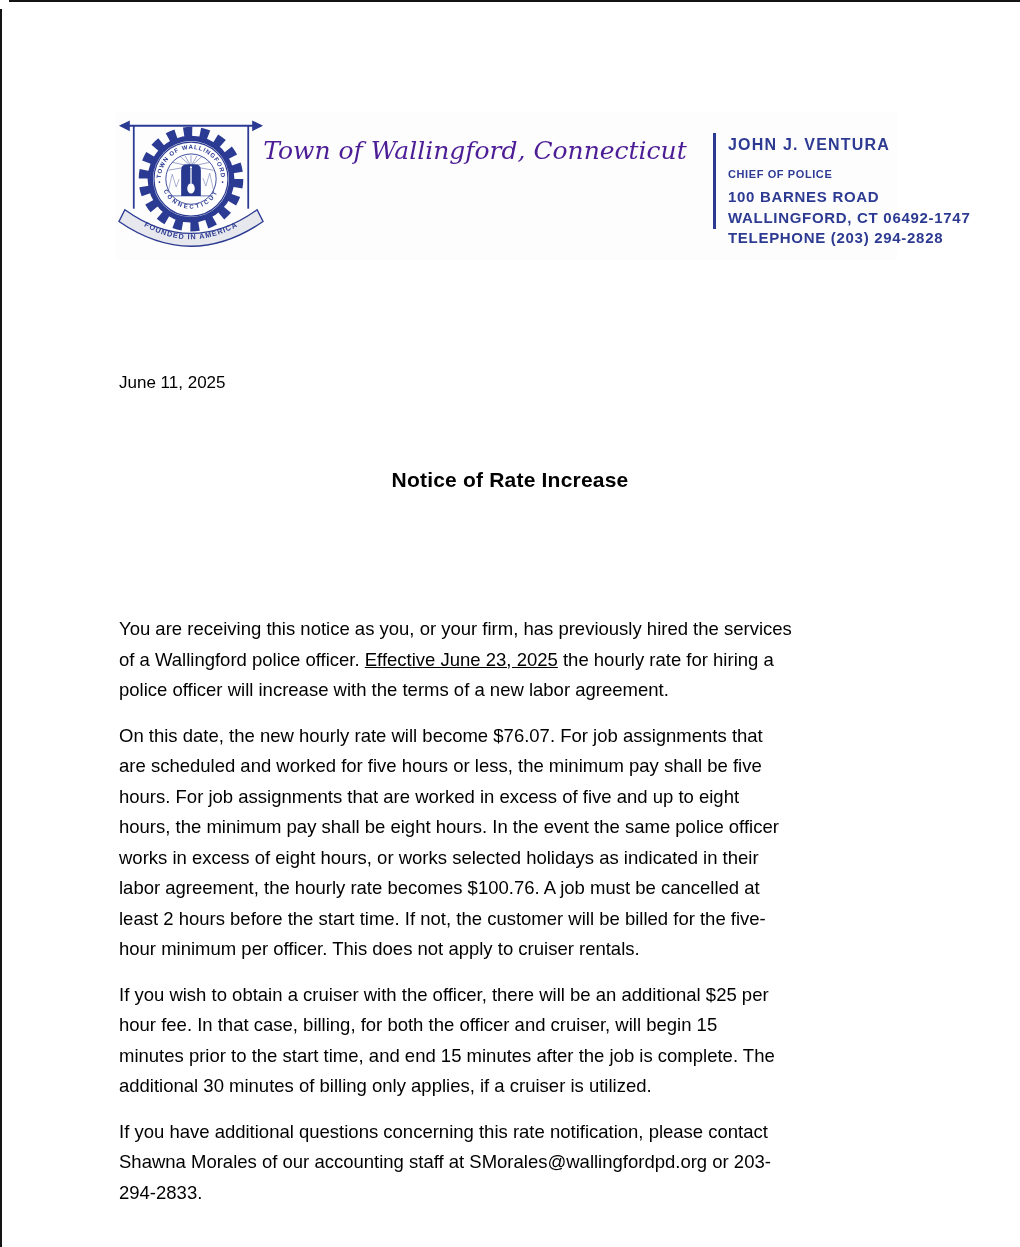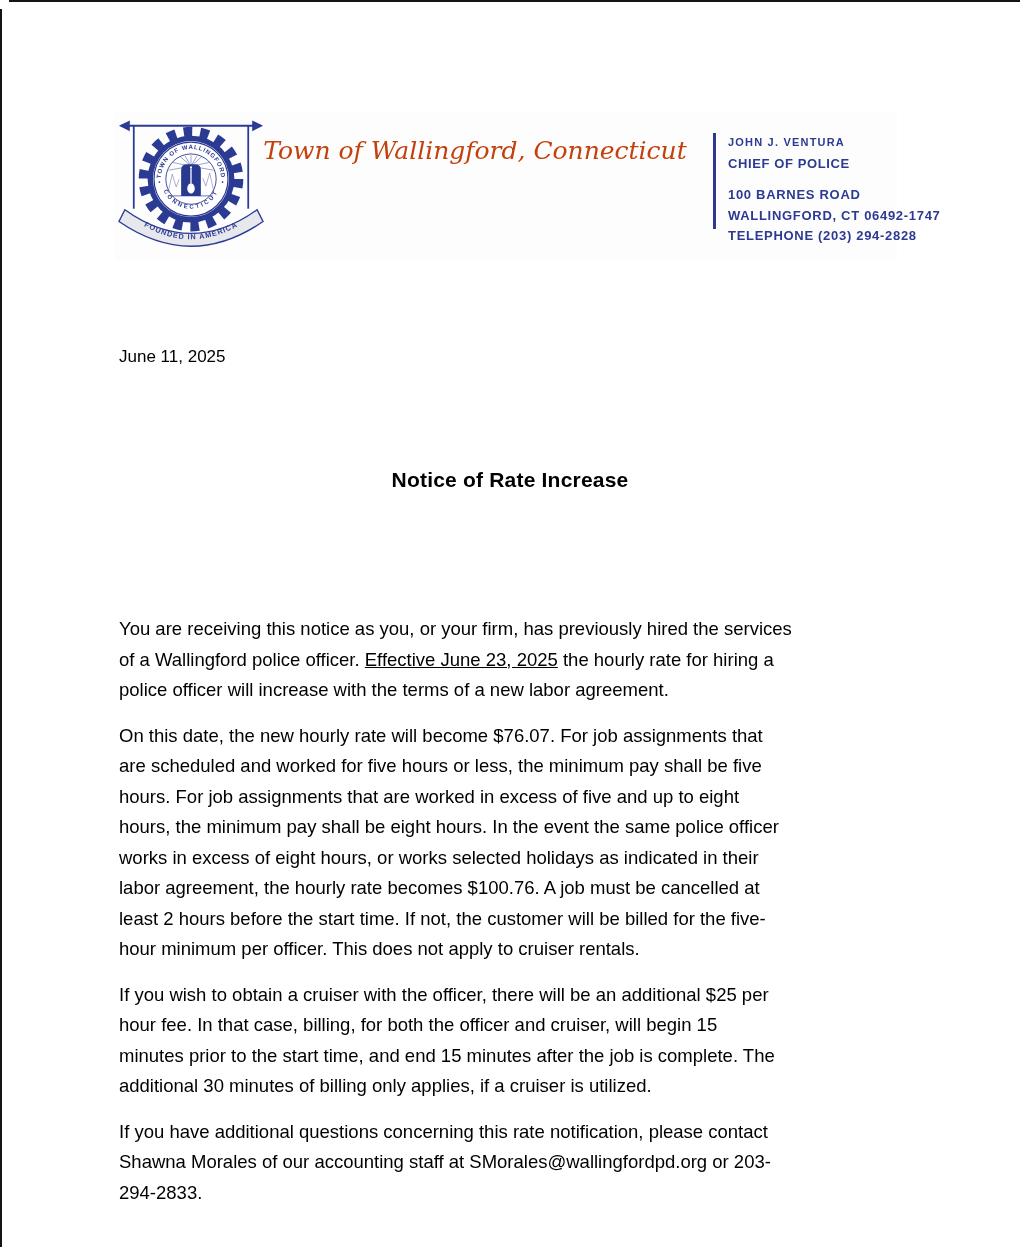--- a/index.html
+++ b/index.html
@@ -5,30 +5,30 @@
   html,body{margin:0;padding:0;background:#ffffff;}
   .page{position:relative;width:1020px;height:1247px;background:#ffffff;overflow:hidden;
         font-family:"Liberation Sans",sans-serif;color:#000;}
   .border-top{position:absolute;top:0;left:9px;right:0;height:2px;background:#141414;}
   .border-left{position:absolute;top:9px;left:0;bottom:0;width:2px;background:#141414;}
 
   
   .letterhead{position:absolute;left:115px;top:112px;width:782px;height:148px;background:#fdfdfe;}
   .seal{position:absolute;left:2px;top:0;width:148px;height:150px;}
   .org-script{position:absolute;left:110px;top:0;width:500px;padding-top:14px;text-align:center;
-              font-family:"DejaVu Serif",serif;font-style:italic;color:#c2410c;
+              font-family:"DejaVu Serif",serif;font-style:italic;color:#4c1d95;
               font-size:25px;line-height:50px;white-space:nowrap;}
   .lh-divider{position:absolute;left:598px;top:21px;width:3px;height:96px;background:#2c3a92;}
   .contact{position:absolute;left:613px;top:24px;color:#2c3a92;font-weight:bold;white-space:nowrap;}
-  .contact .name{font-size:11px;letter-spacing:1.2px;}
-  .contact .role{font-size:13px;letter-spacing:.6px;margin-top:8px;}
-  .contact .addr{margin-top:14px;font-size:13px;letter-spacing:.7px;line-height:20.5px;}
+  .contact .name{font-size:16px;letter-spacing:1.2px;}
+  .contact .role{font-size:11px;letter-spacing:.6px;margin-top:14px;}
+  .contact .addr{margin-top:7px;font-size:15px;letter-spacing:.7px;line-height:20.5px;}
 
   
-  .date{position:absolute;left:119px;top:347px;font-size:17px;}
+  .date{position:absolute;left:119px;top:373px;font-size:17px;}
   .title{position:absolute;left:0;top:468px;width:100%;text-align:center;margin:0;
          font-size:21px;font-weight:bold;letter-spacing:.2px;}
   .body{position:absolute;left:119px;top:570px;width:880px;font-size:18.5px;line-height:30.5px;margin-top:44px;}
   .body p{margin:0 0 15px 0;white-space:pre-line;}
   .u{text-decoration:underline;}
 
   svg text{font-family:"Liberation Sans",sans-serif;}
 </style>
 </head>
 <body>

